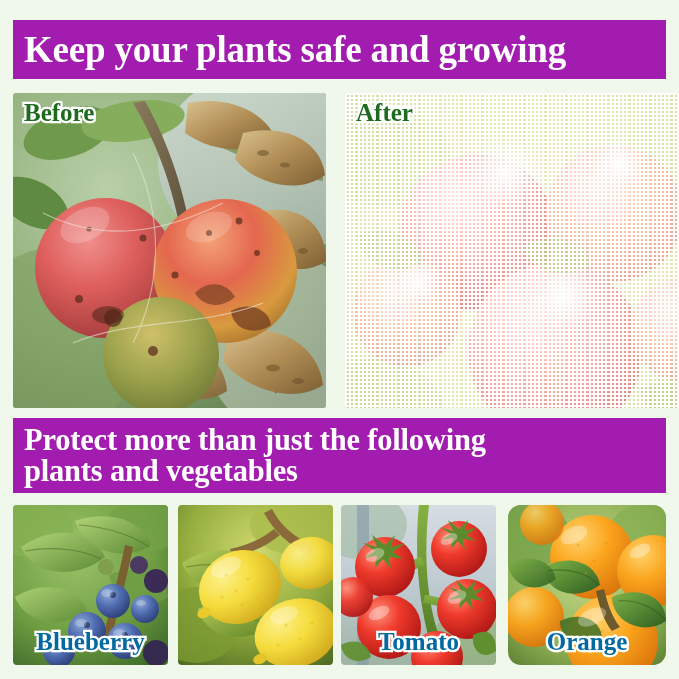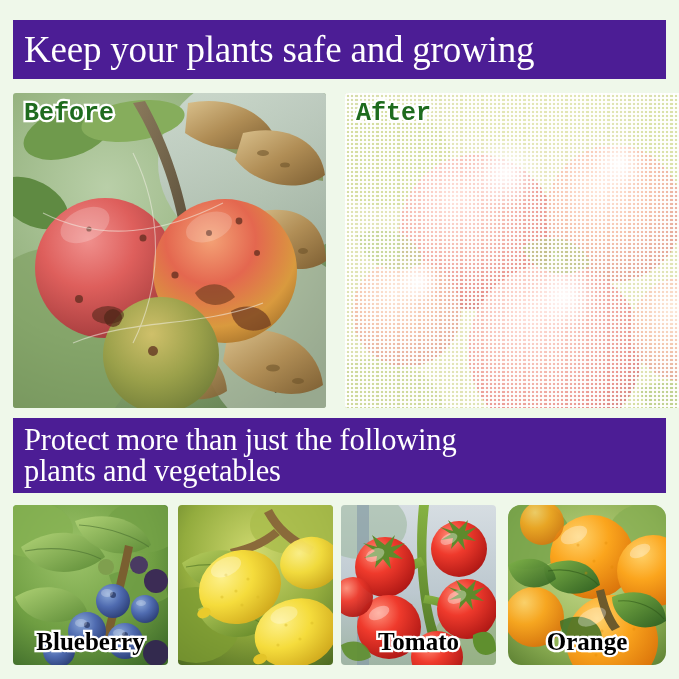--- a/index.html
+++ b/index.html
@@ -19,24 +19,24 @@
   .page {
     position: absolute;
     inset: 0;
     width: 679px;
     height: 679px;
   }
 
   
   .banner {
     position: absolute;
-    background: #4c1d95;
+    background: #a21caf;
     color: #ffffff;
     font-family: "Liberation Serif", serif;
-    font-weight: normal;
+    font-weight: bold;
     line-height: 1.02;
     letter-spacing: -0.2px;
   }
 
   .banner-top {
     left: 13px;
     top: 20px;
     width: 653px;
     height: 59px;
     font-size: 37px;
@@ -76,21 +76,21 @@
     width: 379px;
     height: 315px;
   }
 
   .photo-art { position: absolute; inset: 0; }
 
   .corner-label {
     position: absolute;
     left: 11px;
     top: 6px;
-    font-family: Liberation Mono, monospace;
+    font-family: Liberation Serif, serif;
     font-weight: bold;
     font-size: 25px;
     color: #1e6b1e;
     -webkit-text-stroke: 4.5px #ffffff;
     paint-order: stroke fill;
     z-index: 6;
     white-space: nowrap;
   }
 
   
@@ -131,21 +131,21 @@
 
   .thumb-label {
     position: absolute;
     left: 0;
     right: 0;
     bottom: 9px;
     text-align: center;
     font-family: "Liberation Serif", serif;
     font-weight: bold;
     font-size: 25px;
-    color: #000000;
+    color: #0369a1;
     -webkit-text-stroke: 4.5px #ffffff;
     paint-order: stroke fill;
     z-index: 6;
     white-space: nowrap;
   }
 </style>
 </head>
 <body>
 
 <div class="page">

